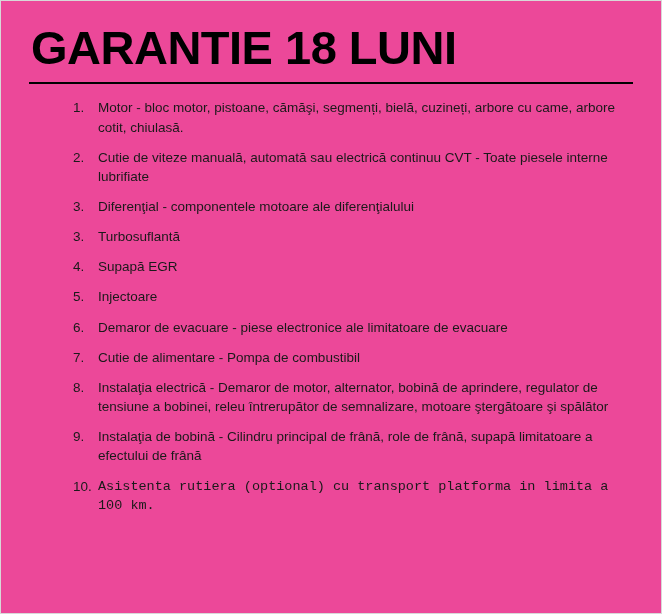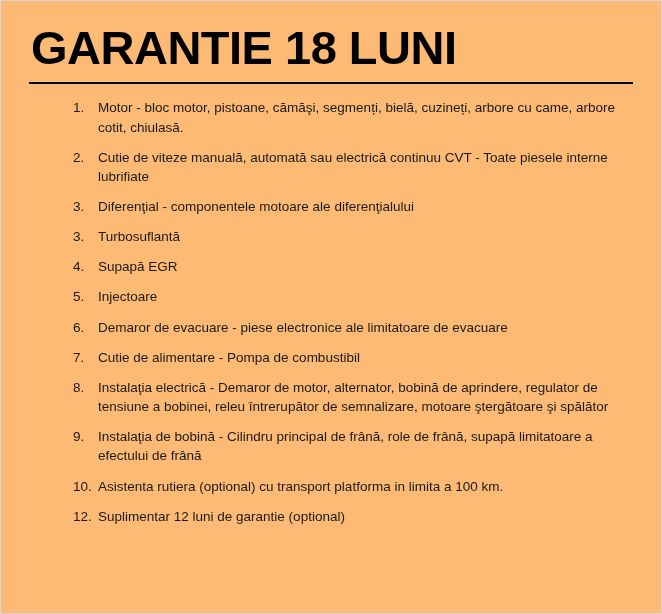--- a/index.html
+++ b/index.html
@@ -13,21 +13,21 @@
     font-family: "Liberation Sans", sans-serif;
     color: #1a1a1a;
     overflow: hidden;
   }
   .page {
     position: relative;
     width: 662px;
     height: 614px;
     box-sizing: border-box;
     border: 1px solid #d8d8d8;
-    background: #fdba74;
+    background: #ec4899;
   }
   .title {
     margin: 22px 0 0 0;
     padding: 0 0 0 30px;
     font-size: 47px;
     font-weight: bold;
     letter-spacing: -0.5px;
     line-height: 1.05;
     color: #000000;
     white-space: nowrap;
@@ -59,20 +59,21 @@
     flex: 1 1 auto;
   }
   .item .lead {
     font-weight: normal;
   }
   .item .rest {
     font-weight: normal;
   }
   .item.plain .body {
     font-weight: normal;
+    font-family: Liberation Mono, monospace;
   }
 </style>
 </head>
 <body>
 
 <div class="page">
 
   <h1 class="title">GARANTIE 18 LUNI</h1>
   <div class="title-rule"></div>
 
@@ -127,19 +128,15 @@
       <span class="num">9.</span>
       <span class="body"><span class="lead">Instalaţia de bobină -</span><span class="rest"> Cilindru principal de frână, role de frână, supapă limitatoare a efectului de frână</span></span>
     </div>
 
     <div class="item plain">
       <span class="num">10.</span>
       <span class="body"><span class="rest">Asistenta rutiera (optional) cu transport platforma in limita a 100 km.</span></span>
     </div>
 
 
-    <div class="item plain">
-      <span class="num">12.</span>
-      <span class="body"><span class="rest">Suplimentar 12 luni de garantie (optional)</span></span>
-    </div>
 
   </div>
 </div>
 
 </body></html>

